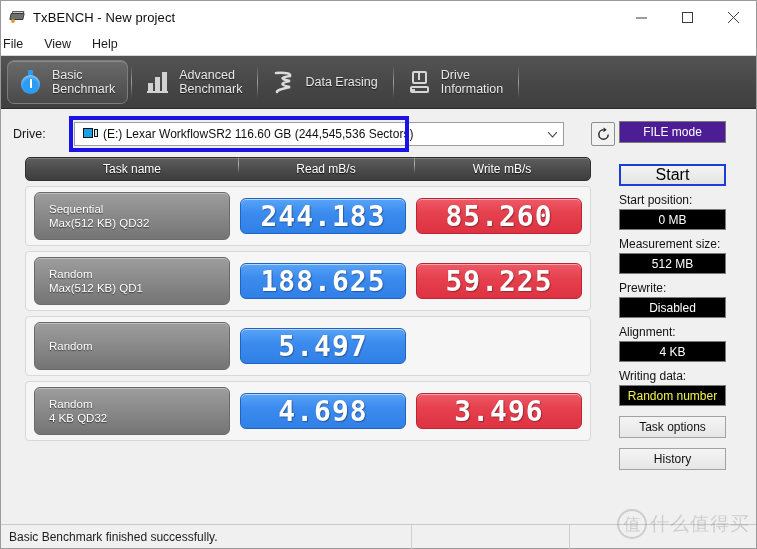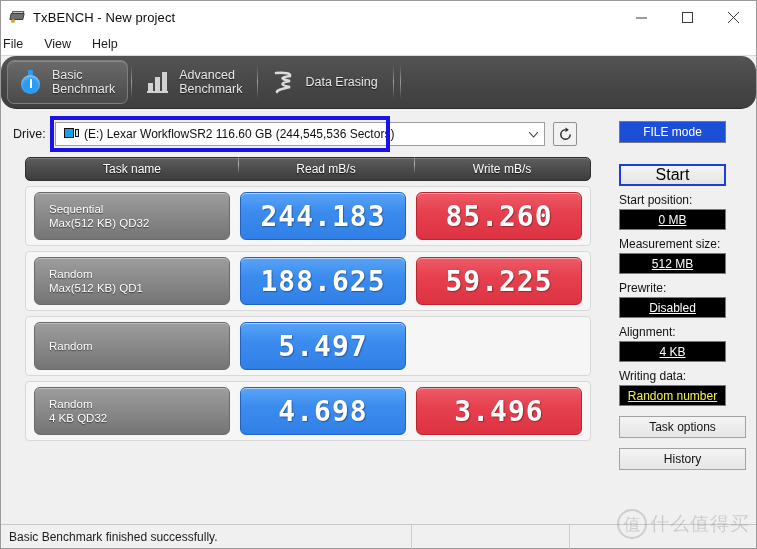--- a/index.html
+++ b/index.html
@@ -72,21 +72,20 @@
 
   
   .tabstrip {
     flex:0 0 53px; height:53px;
     background:#4d4d4d;
     background:linear-gradient(180deg,#545454 0%,#474747 52%,#3f3f3f 100%);
     display:flex; align-items:center;
     padding:12px 6px;
     border-bottom:1px solid #2a2a2a;
     position:relative;
-    border-radius:15px;
   }
   .tab {
     height:44px;
     display:flex; align-items:center;
     padding:0 12px 0 10px;
     position:relative;
     color:#e9e9e9;
   }
   .tab.active {
     background:linear-gradient(180deg,#6a6a6a 0%,#5a5a5a 48%,#4a4a4a 100%);
@@ -155,21 +154,21 @@
     position:relative;
     background:#f0f0f0;
     display:flex;
   }
   .left-pane { width:610px; flex:0 0 610px; padding:10px 0 0 0; position:relative; }
   .right-pane { flex:1 1 auto; padding-top:8px; }
 
   
   .drive-row {
     display:flex; align-items:center;
-    height:26px; margin:2px 0 0 12px;
+    height:26px; margin:2px 0 0 12px;gap:19px;
   }
   .drive-label { font-size:12.5px; color:#151515; width:42px; flex:0 0 42px; }
   .combo-wrap { position:relative; width:490px; flex:0 0 490px; height:24px; }
   .combo {
     position:absolute; left:0; top:0; width:490px; height:24px;
     background:#ffffff; border:1px solid #9d9d9d;
     display:flex; align-items:center; padding-left:8px;
     font-size:12px; color:#0f0f0f;
   }
   .combo .drv-ic { width:15px; height:12px; position:relative; margin-right:5px; flex:0 0 15px; }
@@ -229,21 +228,21 @@
     border:1px solid #6a6a6a; border-radius:6px;
     box-shadow:inset 0 1px 0 rgba(255,255,255,.35);
     display:flex; flex-direction:column; justify-content:center;
     padding-left:14px;
   }
   .cell-task span {
     font-size:11.5px; color:#ffffff; line-height:14px;
     text-shadow:0 1px 1px rgba(0,0,0,.55);
   }
   .cell-val {
-    height:48px; width:166px; flex:0 0 166px;
+    height:36px; width:166px; flex:0 0 166px;
     border-radius:6px;
     display:flex; align-items:center; justify-content:center;
     font-family:"DejaVu Sans Mono", monospace;
     font-size:28px; font-weight:bold; color:#ffffff;
     letter-spacing:1px;
     text-shadow:1px 1px 1px rgba(0,0,0,.30), 0 0 1px rgba(0,0,0,.25);
   }
   .cell-val.read {
     background:linear-gradient(180deg,#59a4f7 0%,#3c8cef 40%,#2f7fe6 100%);
     border:1px solid #1f63c4;
@@ -252,43 +251,43 @@
   }
   .cell-val.write {
     background:linear-gradient(180deg,#ee5a66 0%,#e6404e 42%,#dd3241 100%);
     border:1px solid #bc2430;
     box-shadow:inset 0 1px 0 rgba(255,255,255,.45);
   }
 
   
   .mode-box {
     width:107px; height:22px; margin:4px 0 0 8px;
-    background:#1d4ed8; border:1px solid #7a7a7a;
+    background:#4c1d95; border:1px solid #7a7a7a;
     display:flex; align-items:center; justify-content:center;
     font-size:12px; color:#ffffff;
   }
   .start-btn {
     width:107px; height:22px; margin:21px 0 0 8px;
     background:linear-gradient(180deg,#f4f4f4,#e4e4e4);
     border:2px solid #1a3fd8;
     display:flex; align-items:center; justify-content:center;
     font-size:16px; color:#000000;
   }
   .field-label {
     font-size:12px; color:#111111; margin:7px 0 2px 8px;
   }
   .dark-field {
     width:107px; height:21px; margin-left:8px;
     background:#000000; border:1px solid #7a7a7a;
     display:flex; align-items:center; justify-content:center;
-    font-size:12px; color:#ffffff;text-decoration:underline;
+    font-size:12px; color:#ffffff;
   }
   .dark-field.yellow { color:#f2f24a; }
   .plain-btn {
-    width:127px; height:22px; margin:10px 0 0 8px;
+    width:107px; height:22px; margin:10px 0 0 8px;
     background:linear-gradient(180deg,#f4f4f4,#e6e6e6);
     border:1px solid #a2a2a2;
     display:flex; align-items:center; justify-content:center;
     font-size:12px; color:#111111;
   }
 
   
   .statusbar {
     flex:0 0 24px; height:24px;
     background:#f0f0f0;
@@ -379,20 +378,31 @@
     <div class="tab-sep"></div>
     <div class="tab">
       <div class="tab-icon ic-shred">
         <svg width="26" height="28" viewBox="0 0 26 28">
           <path d="M5 5 Q20 4 19 8 Q4 10 19 13 Q4 16 19 19 Q5 22 6 24" fill="none" stroke="#dcdcdc" stroke-width="2.6" stroke-linecap="round"></path>
         </svg>
       </div>
       <div class="tab-label">Data Erasing</div>
     </div>
     <div class="tab-sep"></div>
+    <div class="tab">
+      <div class="tab-icon ic-drive">
+        <div class="box"></div>
+          <div class="idot"></div>
+          <div class="ii"></div>
+        <div class="slab"></div>
+          <div class="led"></div>
+      </div>
+      <div class="tab-label">Drive
+Information</div>
+    </div>
     <div class="tab-sep"></div>
   </div>
 
   <div class="content">
 
     <div class="left-pane">
 
       <div class="drive-row">
         <div class="drive-label">Drive:</div>
         <div class="combo-wrap">

